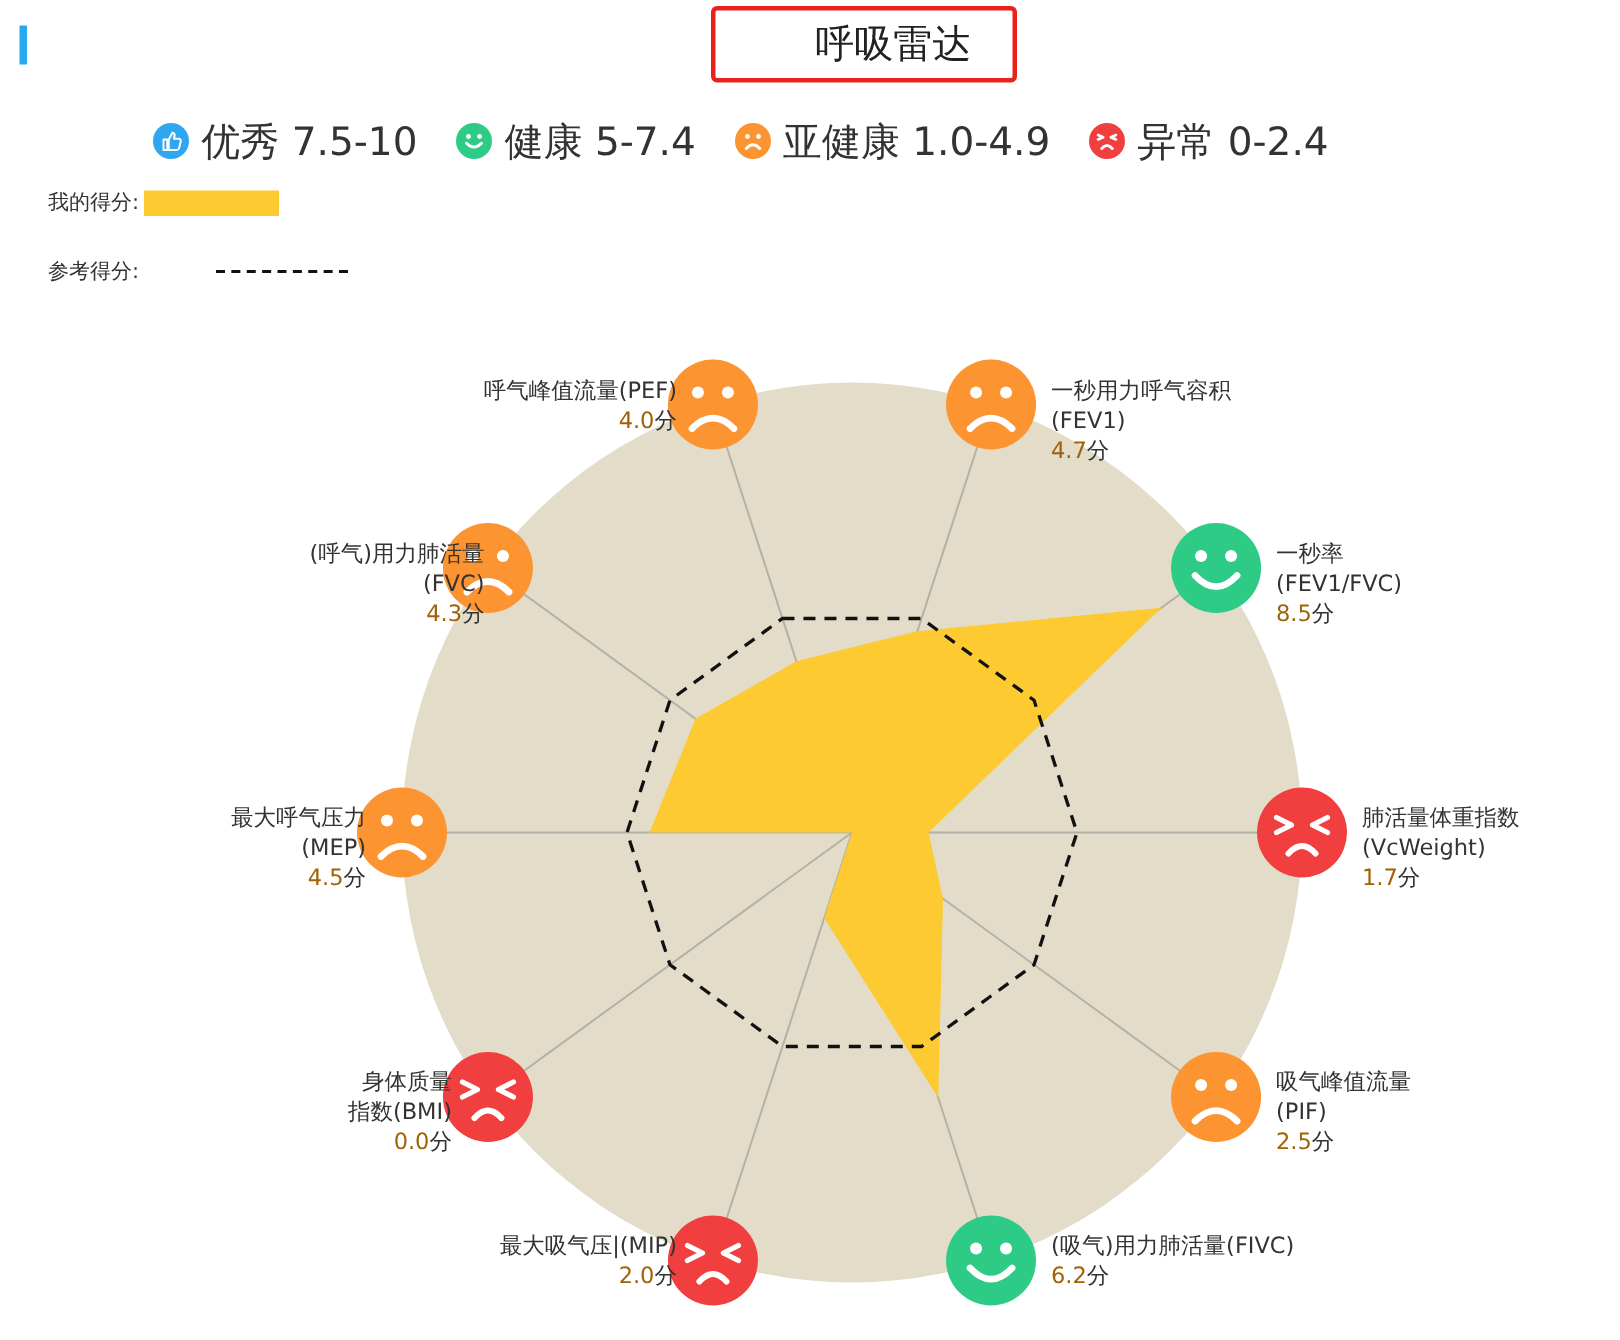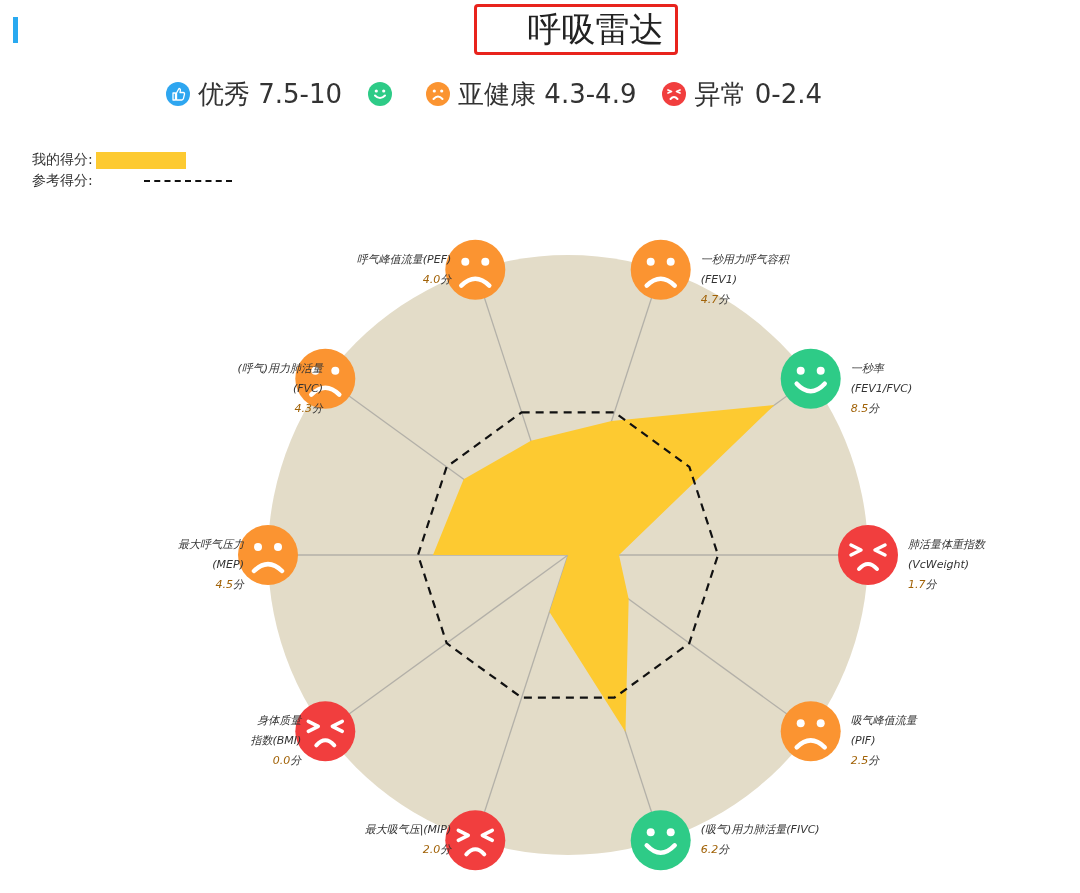--- a/index.html
+++ b/index.html
@@ -2,32 +2,32 @@
 <html><head>
 <meta charset="utf-8">
 <style>
   html, body { margin: 0; padding: 0; background: #ffffff; }
   body { width: 1080px; height: 893px; position: relative; overflow: hidden;
          font-family: "DejaVu Sans", "Liberation Sans", sans-serif; color: #333; }
   .accent-bar { position: absolute; left: 13px; top: 17px; width: 5px; height: 26px; background: #29a9f0; }
   .title-box { position: absolute; left: 474px; top: 4px; width: 204px; height: 51px;
                border: 3px solid #e8231d; border-radius: 4px; box-sizing: border-box;
                display: flex; align-items: center; justify-content: center;
-               font-size: 34px; color: #222; padding-left: 39px; }
+               font-size: 26px; color: #222; padding-left: 39px; }
   .legend-row { position: absolute; left: 0; top: 74px; width: 988px; height: 40px;
                 display: flex; justify-content: center; align-items: center; gap: 0; font-size: 26px; color: #333; }
   .legend-item { display: flex; align-items: center; margin: 0 13px; }
   .legend-item svg { margin-right: 8px; }
   .mine-row, .ref-row { position: absolute; left: 32px; font-size: 14px; color: #333; display: flex; align-items: center; }
-  .mine-row { top: 151px; }
+  .mine-row { top: 126px; }
   .ref-row { top: 172px; gap: 47px; }
   .mine-swatch { width: 90px; height: 17px; background: #fdca31; margin-left: 3px; }
   .ref-swatch { width: 88px; height: 0; border-top: 2px dashed #111; margin-left: 4px; }
   #radar { position: absolute; left: 0; top: 0; }
-  .lbl { position: absolute; font-size: 11px; line-height: 20px; color: #333; white-space: nowrap; font-style: italic; }
+  .lbl { position: absolute; font-size: 15px; line-height: 20px; color: #333; white-space: nowrap; }
   .lbl .score { color: #a16207; }
   .lbl.right { text-align: left; margin-left: 16px; }
   .lbl.left { text-align: right; }
 </style>
 </head>
 <body>
 
 <div class="accent-bar"></div>
 <div class="title-box">
     <span>呼吸雷达</span>
@@ -41,29 +41,30 @@
     </svg>
     <span>优秀 7.5-10</span>
   </div>
   <div class="legend-item">
     <svg width="24" height="24" viewBox="0 0 24 24">
       <circle cx="12" cy="12" r="12" fill="#2ecb87"></circle>
       <circle cx="8.3" cy="9" r="1.6" fill="#fff"></circle>
         <circle cx="15.7" cy="9" r="1.6" fill="#fff"></circle>
       <path d="M7 13.5q5 5 10 0" fill="none" stroke="#fff" stroke-width="2" stroke-linecap="round"></path>
     </svg>
+    <span>健康 5-7.4</span>
   </div>
   <div class="legend-item">
     <svg width="24" height="24" viewBox="0 0 24 24">
       <circle cx="12" cy="12" r="12" fill="#fb9431"></circle>
       <circle cx="8.3" cy="9" r="1.6" fill="#fff"></circle>
         <circle cx="15.7" cy="9" r="1.6" fill="#fff"></circle>
       <path d="M7.5 17q4.5-5 9 0" fill="none" stroke="#fff" stroke-width="2" stroke-linecap="round"></path>
     </svg>
-    <span>亚健康 4.3-4.9</span>
+    <span>亚健康 1.0-4.9</span>
   </div>
   <div class="legend-item">
     <svg width="24" height="24" viewBox="0 0 24 24">
       <circle cx="12" cy="12" r="12" fill="#f13e3e"></circle>
       <path d="M6 8l3.5 1.5L6 11M18 8l-3.5 1.5L18 11" fill="none" stroke="#fff" stroke-width="1.7" stroke-linecap="round" stroke-linejoin="round"></path>
       <path d="M8.5 17q3.5-4 7 0" fill="none" stroke="#fff" stroke-width="2" stroke-linecap="round"></path>
     </svg>
     <span>异常 0-2.4</span>
   </div>
 </div>

